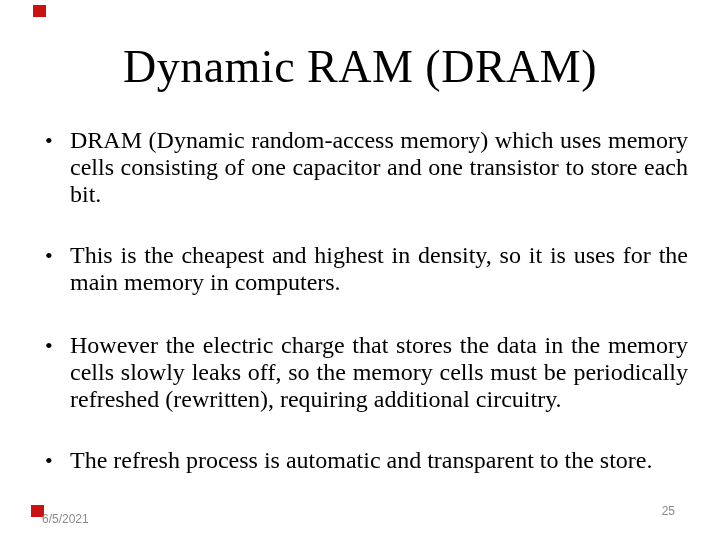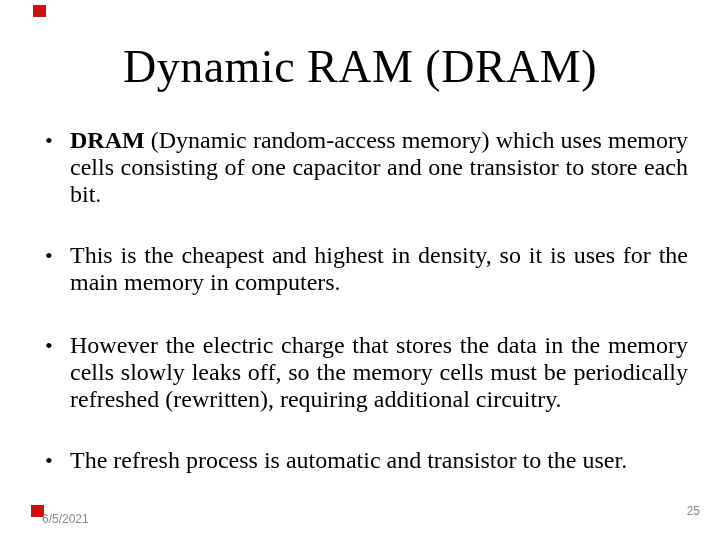--- a/index.html
+++ b/index.html
@@ -52,32 +52,32 @@
   }
   .bullet-item + .bullet-item { margin-top: 34px; }
   .bullet-item.gap-lg { margin-top: 36px; }
   .bullet-glyph {
     position: absolute;
     left: 5px;
     top: 0;
     font-size: 22px;
     text-align: left;
   }
-  .bullet-bold { font-weight: 700; }
+  .bullet-bold { font-weight: 400; }
   .footer {
     position: absolute;
     left: 0;
     top: 504px;
     width: 720px;
     font-family: "Liberation Sans", "DejaVu Sans", sans-serif;
     font-size: 12px;
     color: #8a8a8a;
   }
   .footer-date { position: absolute; left: 42px; top: 8px; }
-  .footer-page { position: absolute; right: 20px; top: 0; }
+  .footer-page { position: absolute; right: 45px; top: 0; }
 </style>
 </head>
 <body>
 
 <div class="slide">
 
   <div class="corner-mark top" style="background-color: rgb(204, 17, 17);"></div>
 
   <h1 class="slide-title">Dynamic RAM (DRAM)</h1>
 
@@ -89,21 +89,21 @@
 
     <li class="bullet-item">
       <span class="bullet-glyph">•</span><span class="bullet-bold"></span><span>This is the cheapest and highest in density, so it is uses for the main memory in computers.</span>
     </li>
 
     <li class="bullet-item gap-lg">
       <span class="bullet-glyph">•</span><span class="bullet-bold"></span><span>However the electric charge that stores the data in the memory cells slowly leaks off, so the memory cells must be periodically refreshed (rewritten), requiring additional circuitry.</span>
     </li>
 
     <li class="bullet-item">
-      <span class="bullet-glyph">•</span><span class="bullet-bold"></span><span>The refresh process is automatic and transistor to the user.</span>
+      <span class="bullet-glyph">•</span><span class="bullet-bold"></span><span>The refresh process is automatic and transparent to the store.</span>
     </li>
 
   </ul>
 
   <div class="corner-mark bottom" style="background-color: rgb(204, 17, 17);"></div>
 
   <div class="footer" style="color: rgb(138, 138, 138);">
     <span class="footer-date">6/5/2021</span>
     <span class="footer-page">25</span>
   </div>

